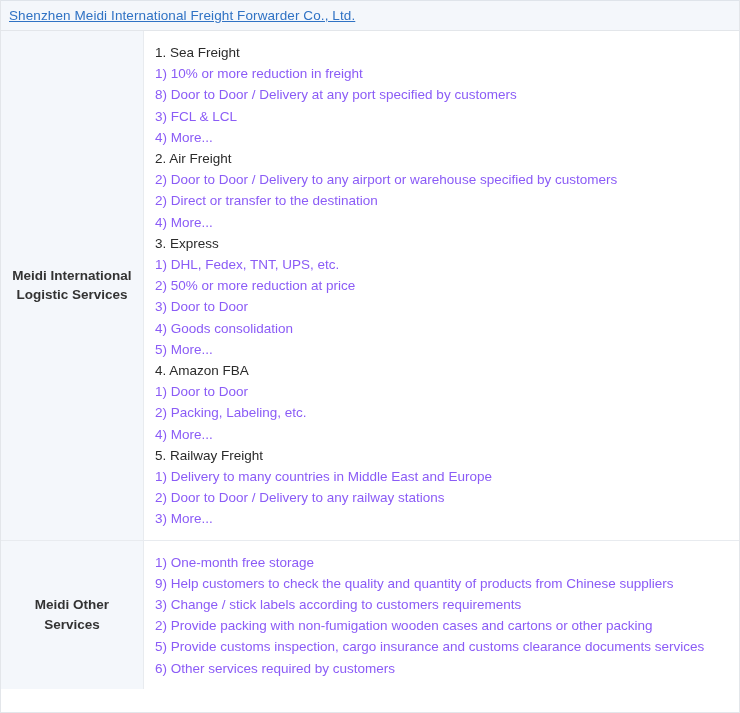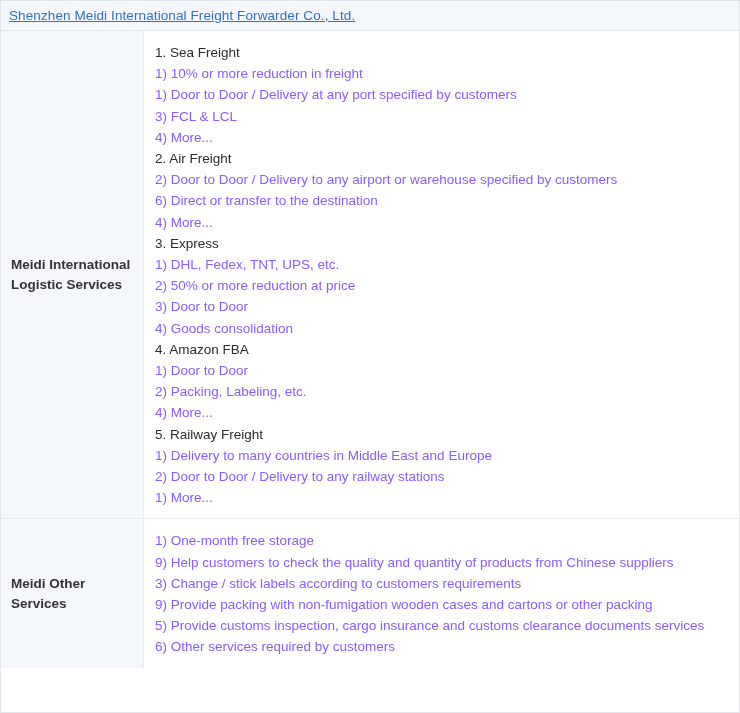--- a/index.html
+++ b/index.html
@@ -56,21 +56,21 @@
   }
   .label-cell {
     width: 143px;
     min-width: 143px;
     box-sizing: border-box;
     background: #f4f7fb;
     border-right: 1px solid #e8ebef;
     display: flex;
     align-items: center;
     justify-content: center;
-    text-align: left;
+    text-align: center;
     font-weight: bold;
     color: #333333;
     font-size: 13.5px;
     line-height: 1.45;
     padding: 6px 10px;
   }
   .content-cell {
     flex: 1 1 auto;
     box-sizing: border-box;
     background: #ffffff;
@@ -97,48 +97,49 @@
 
   <div class="header-bar">
     <a class="header-link" href="#">Shenzhen Meidi International Freight Forwarder Co., Ltd.</a>
   </div>
 
   <div class="row row-main">
     <div class="label-cell">Meidi International Logistic Services</div>
     <div class="content-cell">
       <div class="line bold">1. Sea Freight</div>
       <div class="line">1) 10% or more reduction in freight</div>
-      <div class="line">1) Door to Door / Delivery at any port specified by customers</div>
+      <div class="line">8) Door to Door / Delivery at any port specified by customers</div>
       <div class="line">3) FCL &amp; LCL</div>
       <div class="line">4) More...</div>
       <div class="line bold">2. Air Freight</div>
       <div class="line">2) Door to Door / Delivery to any airport or warehouse specified by customers</div>
-      <div class="line">6) Direct or transfer to the destination</div>
+      <div class="line">2) Direct or transfer to the destination</div>
       <div class="line">4) More...</div>
       <div class="line bold">3. Express</div>
       <div class="line">1) DHL, Fedex, TNT, UPS, etc.</div>
       <div class="line">2) 50% or more reduction at price</div>
       <div class="line">3) Door to Door</div>
       <div class="line">4) Goods consolidation</div>
+      <div class="line">5) More...</div>
       <div class="line bold">4. Amazon FBA</div>
       <div class="line">1) Door to Door</div>
       <div class="line">2) Packing, Labeling, etc.</div>
       <div class="line">4) More...</div>
       <div class="line bold">5. Railway Freight</div>
       <div class="line">1) Delivery to many countries in Middle East and Europe</div>
       <div class="line">2) Door to Door / Delivery to any railway stations</div>
-      <div class="line">1) More...</div>
+      <div class="line">3) More...</div>
     </div>
   </div>
 
   <div class="row row-secondary">
     <div class="label-cell">Meidi Other Services</div>
     <div class="content-cell">
       <div class="line">1) One-month free storage</div>
       <div class="line">9) Help customers to check the quality and quantity of products from Chinese suppliers</div>
       <div class="line">3) Change / stick labels according to customers requirements</div>
-      <div class="line">9) Provide packing with non-fumigation wooden cases and cartons or other packing</div>
+      <div class="line">2) Provide packing with non-fumigation wooden cases and cartons or other packing</div>
       <div class="line">5) Provide customs inspection, cargo insurance and customs clearance documents services</div>
       <div class="line">6) Other services required by customers</div>
     </div>
   </div>
 
 </div>
 
 </body></html>

